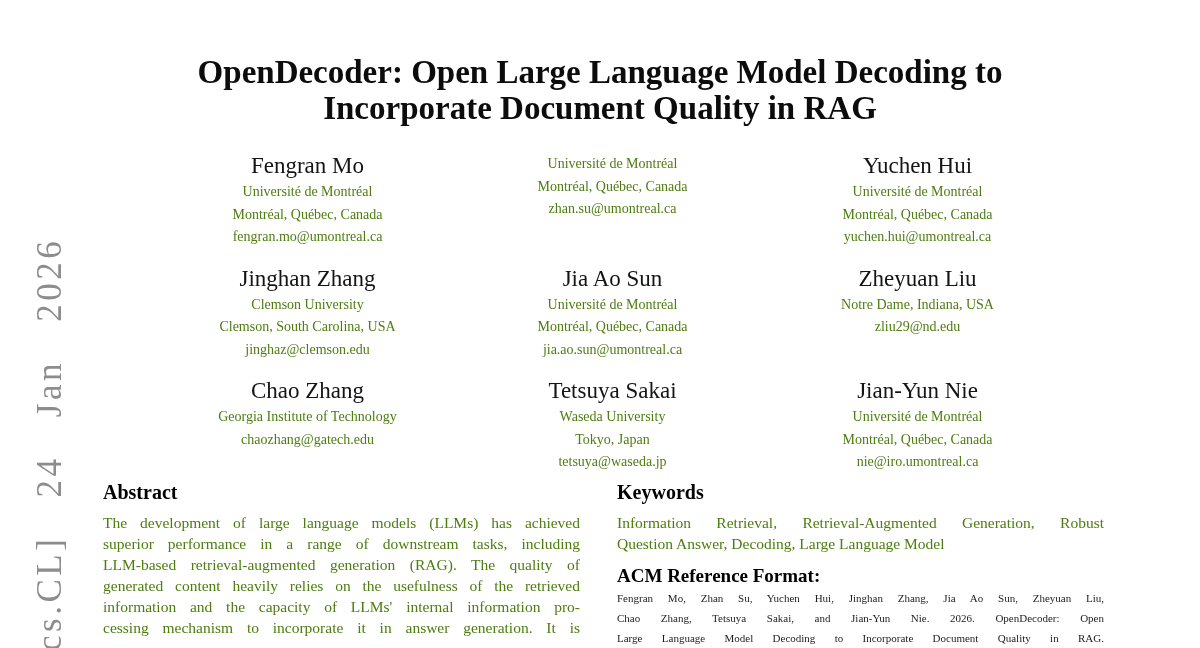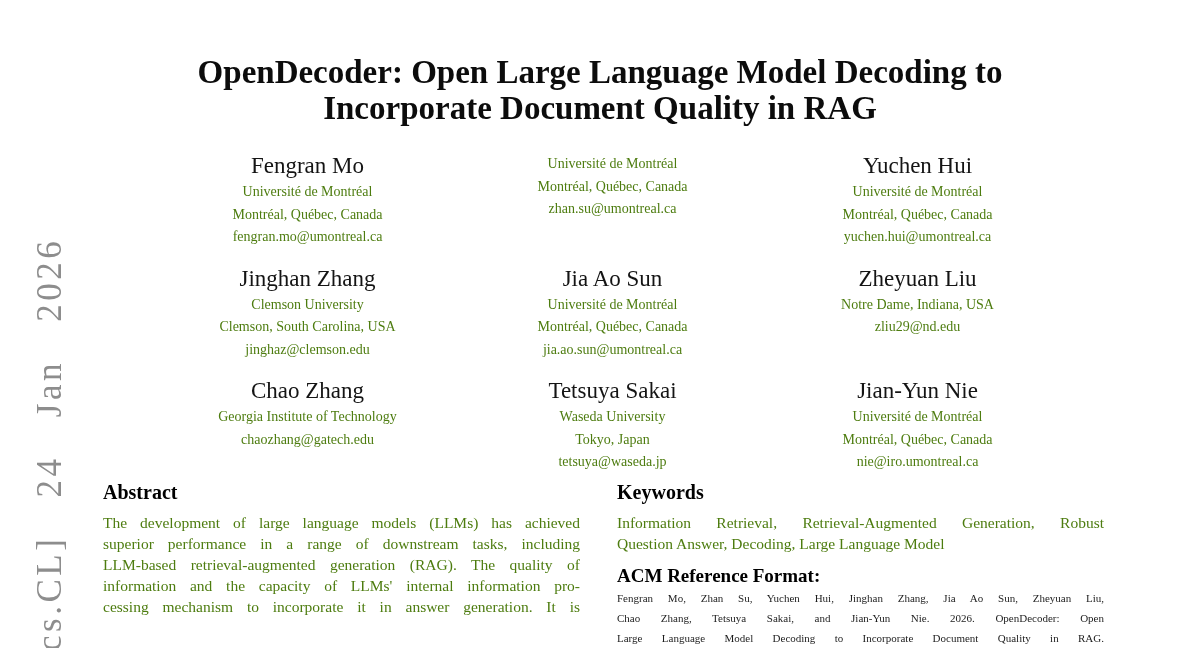--- a/index.html
+++ b/index.html
@@ -182,20 +182,21 @@
       <div class="author-line">nie@iro.umontreal.ca</div>
     </div>
 
   </div>
 
   <div class="col col-left">
     <div class="sec-head">Abstract</div>
     <div class="body-line just">The development of large language models (LLMs) has achieved</div>
     <div class="body-line just">superior performance in a range of downstream tasks, including</div>
     <div class="body-line just">LLM-based retrieval-augmented generation (RAG). The quality of</div>
+    <div class="body-line just">generated content heavily relies on the usefulness of the retrieved</div>
     <div class="body-line just">information and the capacity of LLMs' internal information pro-</div>
     <div class="body-line just">cessing mechanism to incorporate it in answer generation. It is</div>
   </div>
 
   <div class="col col-right">
     <div class="sec-head">Keywords</div>
     <div class="body-line just">Information Retrieval, Retrieval-Augmented Generation, Robust</div>
     <div class="body-line">Question Answer, Decoding, Large Language Model</div>
 
     <div class="ref-head">ACM Reference Format:</div>

